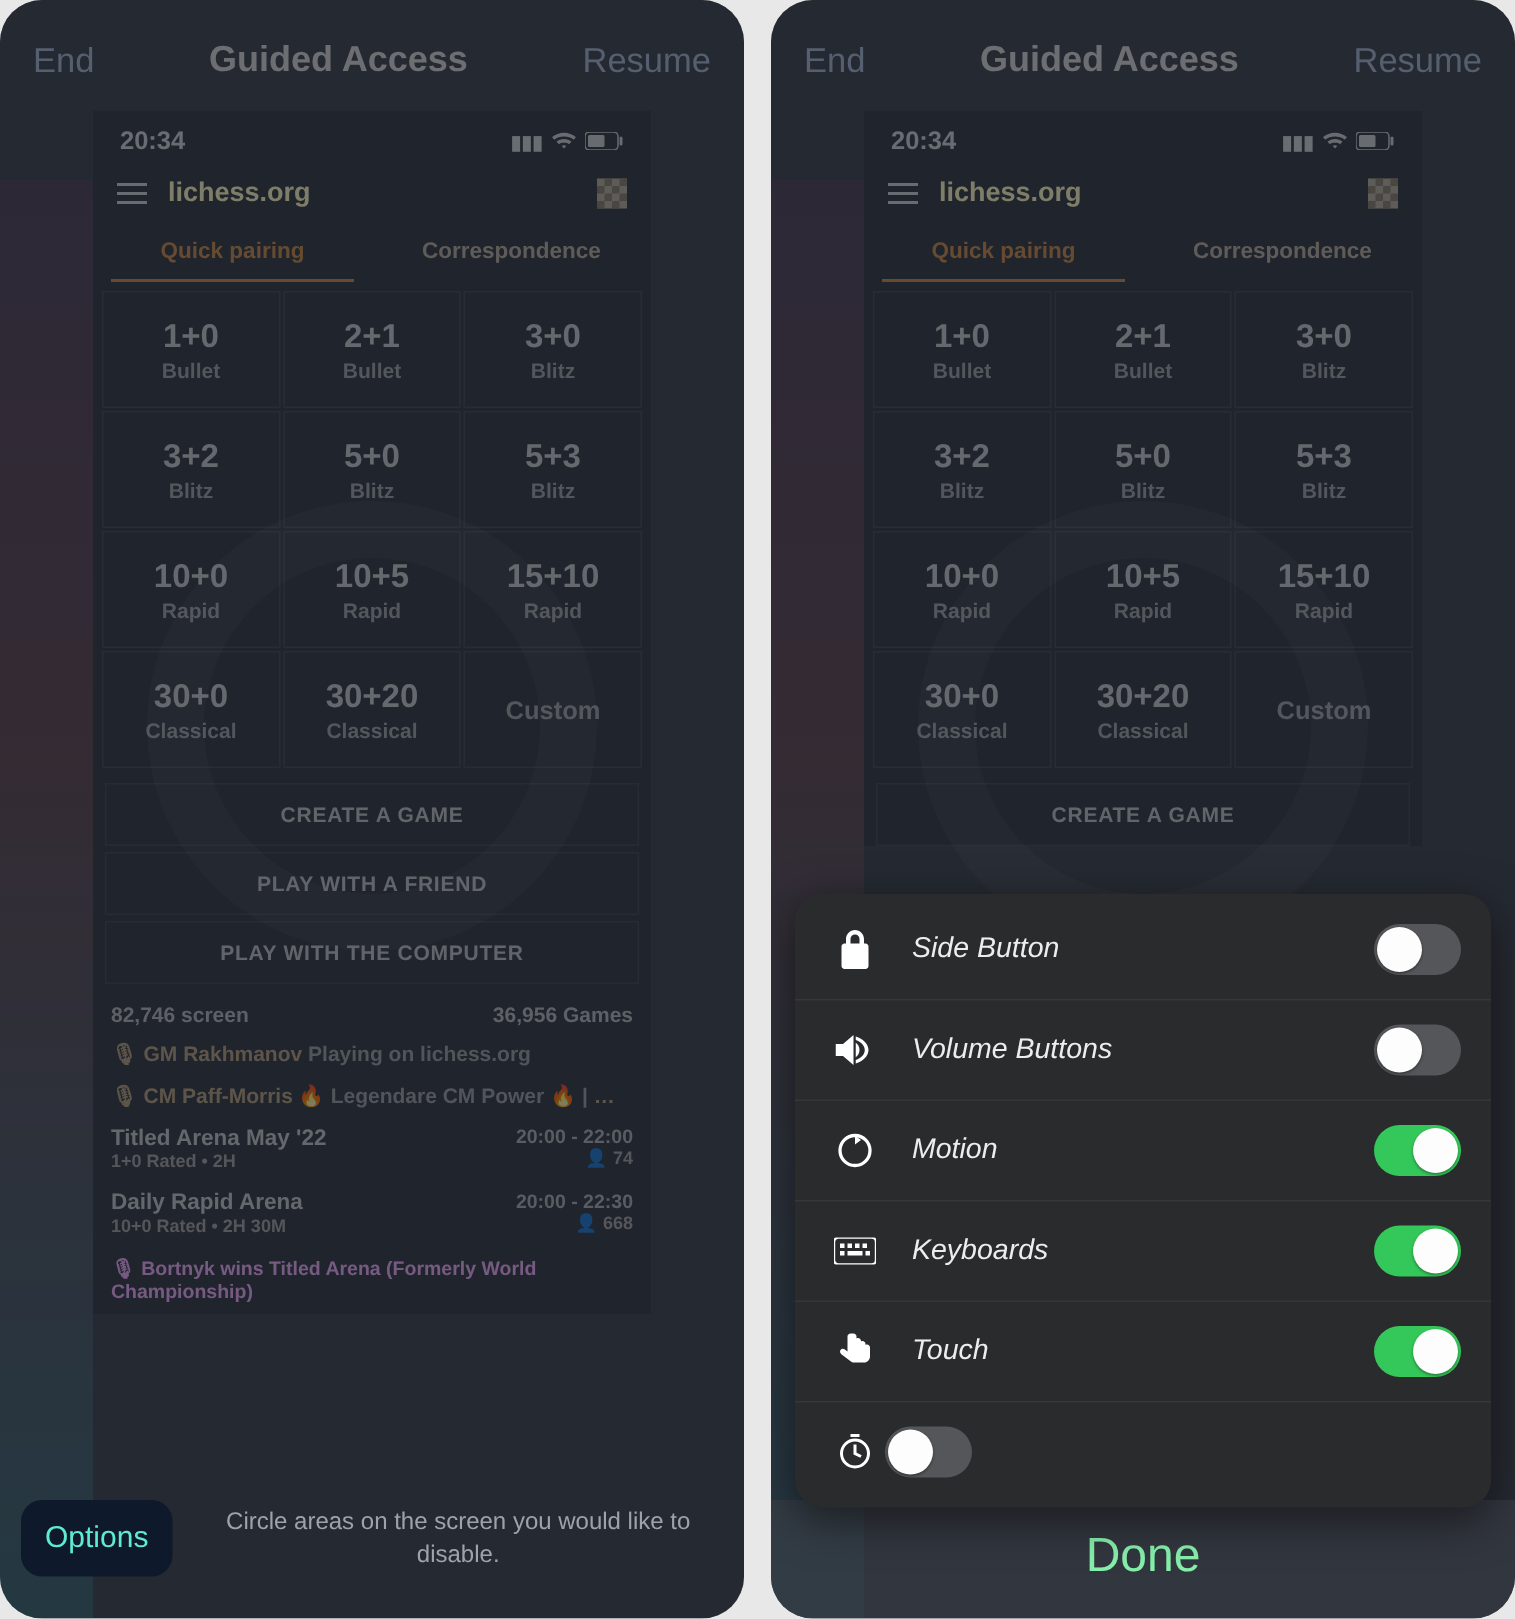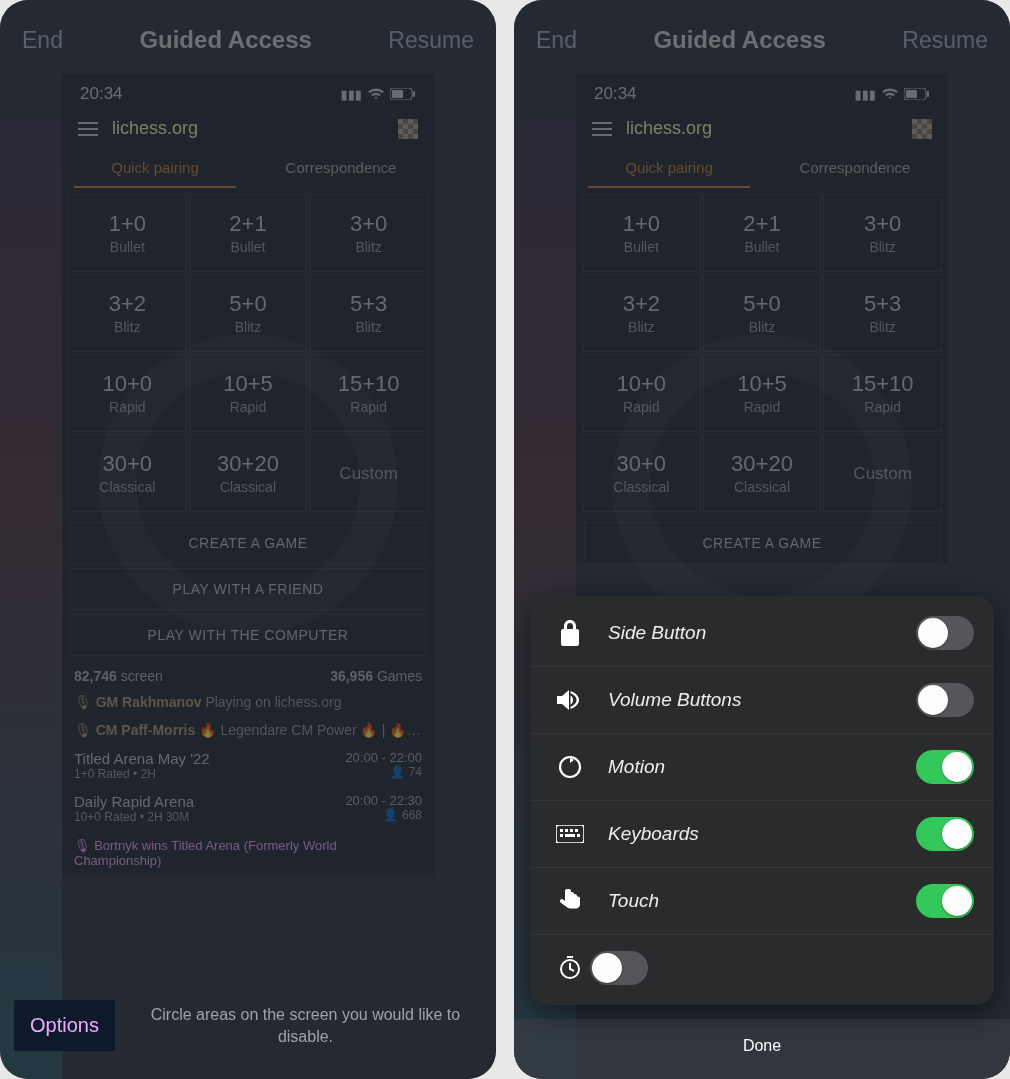--- a/index.html
+++ b/index.html
@@ -48,20 +48,21 @@
     color: #d7d8da;
   }
   
   .phone-wrap {
     position: relative;
     z-index: 1;
     margin: 0 auto;
     width: 372px;
     background: #2e3441;
     border-radius: 0;
+    font-weight: bold;
   }
   .statusbar {
     display: flex;
     justify-content: space-between;
     align-items: center;
     padding: 10px 18px 6px;
     color: #d0d2d6;
     font-size: 17px;
   }
   .statusbar .icons { display:flex; gap:6px; align-items:center; font-size:13px; }
@@ -149,23 +150,23 @@
   .bottombar-left {
     position:absolute;
     left:0; right:0; bottom:0;
     z-index:5;
     display:flex; align-items:center;
     padding:14px 14px 28px;
     gap:14px;
   }
   .options-btn {
     background:#0e1a2b;
-    color:#f0abfc;
+    color:#5eead4;
     padding:14px 16px;
-    border-radius:2px;
+    border-radius:14px;
     font-size:20px;
   }
   .circle-hint {
     color:#9fa3a9;
     font-size:16px;
     text-align:center;
     flex:1;
     line-height:1.35;
   }
   
@@ -205,22 +206,22 @@
     transition:left .1s;
   }
   .toggle.on { background:#34c759; }
   .toggle.on::after { left:26px; }
   .done-bar {
     position:absolute;
     left:0; right:0; bottom:0;
     z-index:5;
     text-align:center;
     padding:18px 16px 24px;
-    color:#ffffff;
-    font-size:16px;
+    color:#86efac;
+    font-size:32px;
     background:rgba(60,64,72,0.6);
   }
   
   .ring {
     position:absolute;
     width:300px; height:300px;
     border:38px solid rgba(220,220,220,0.06);
     border-radius:50%;
     top:260px; left:50%; transform:translateX(-50%);
     z-index:1;

